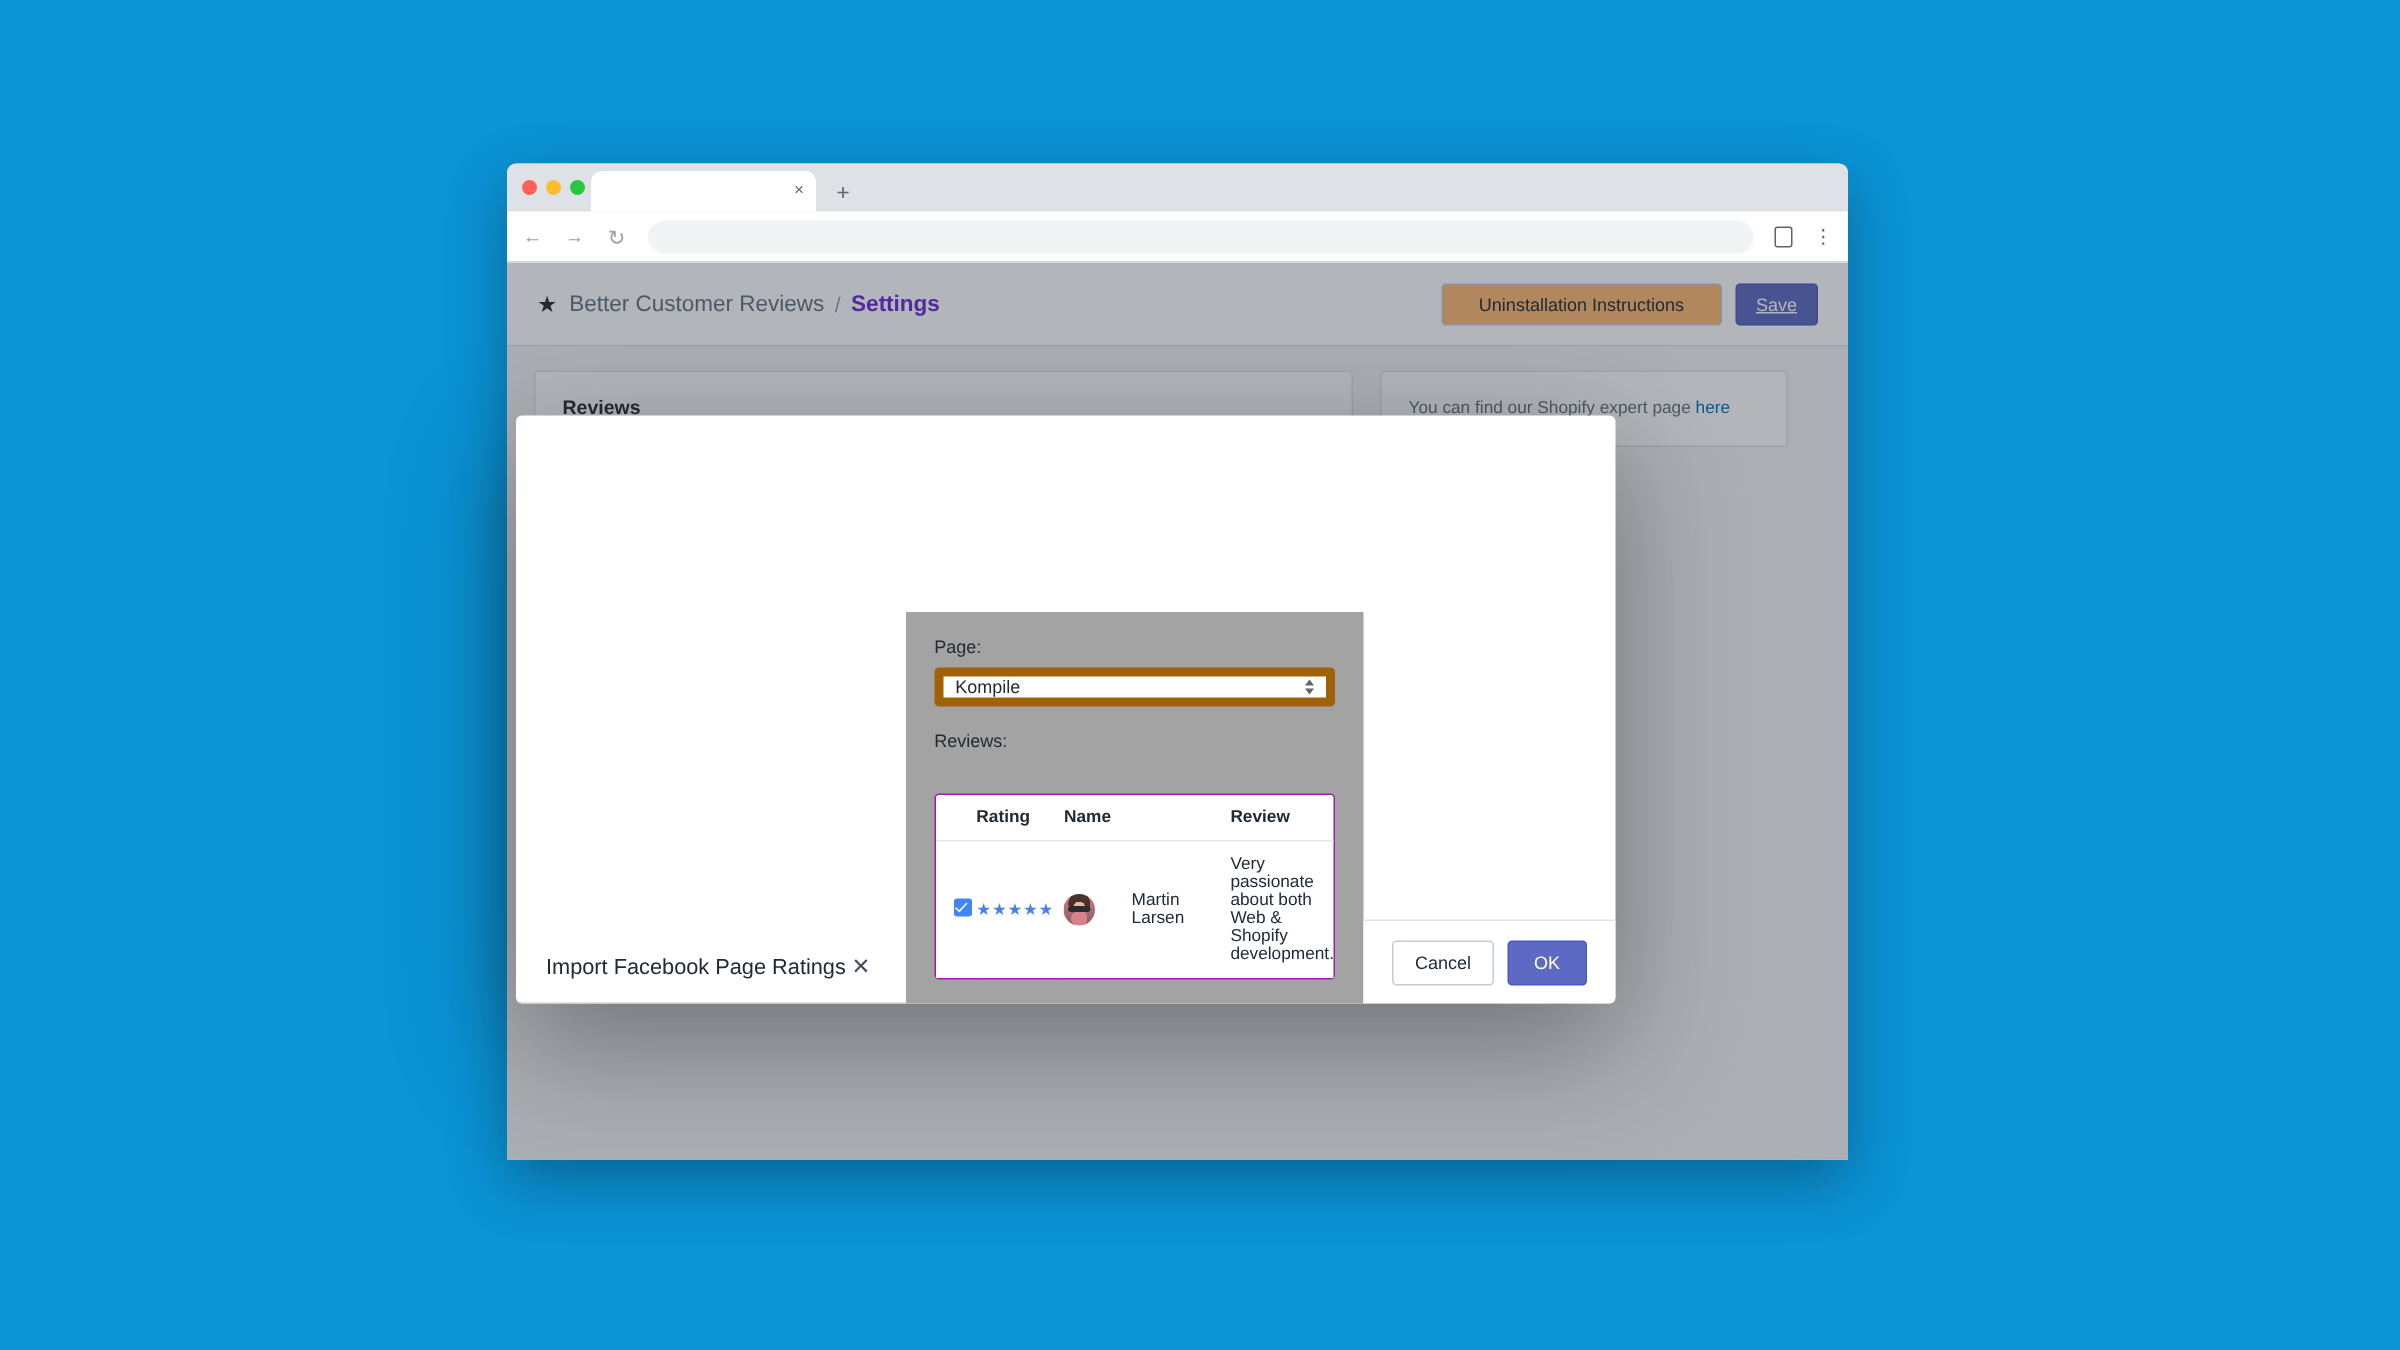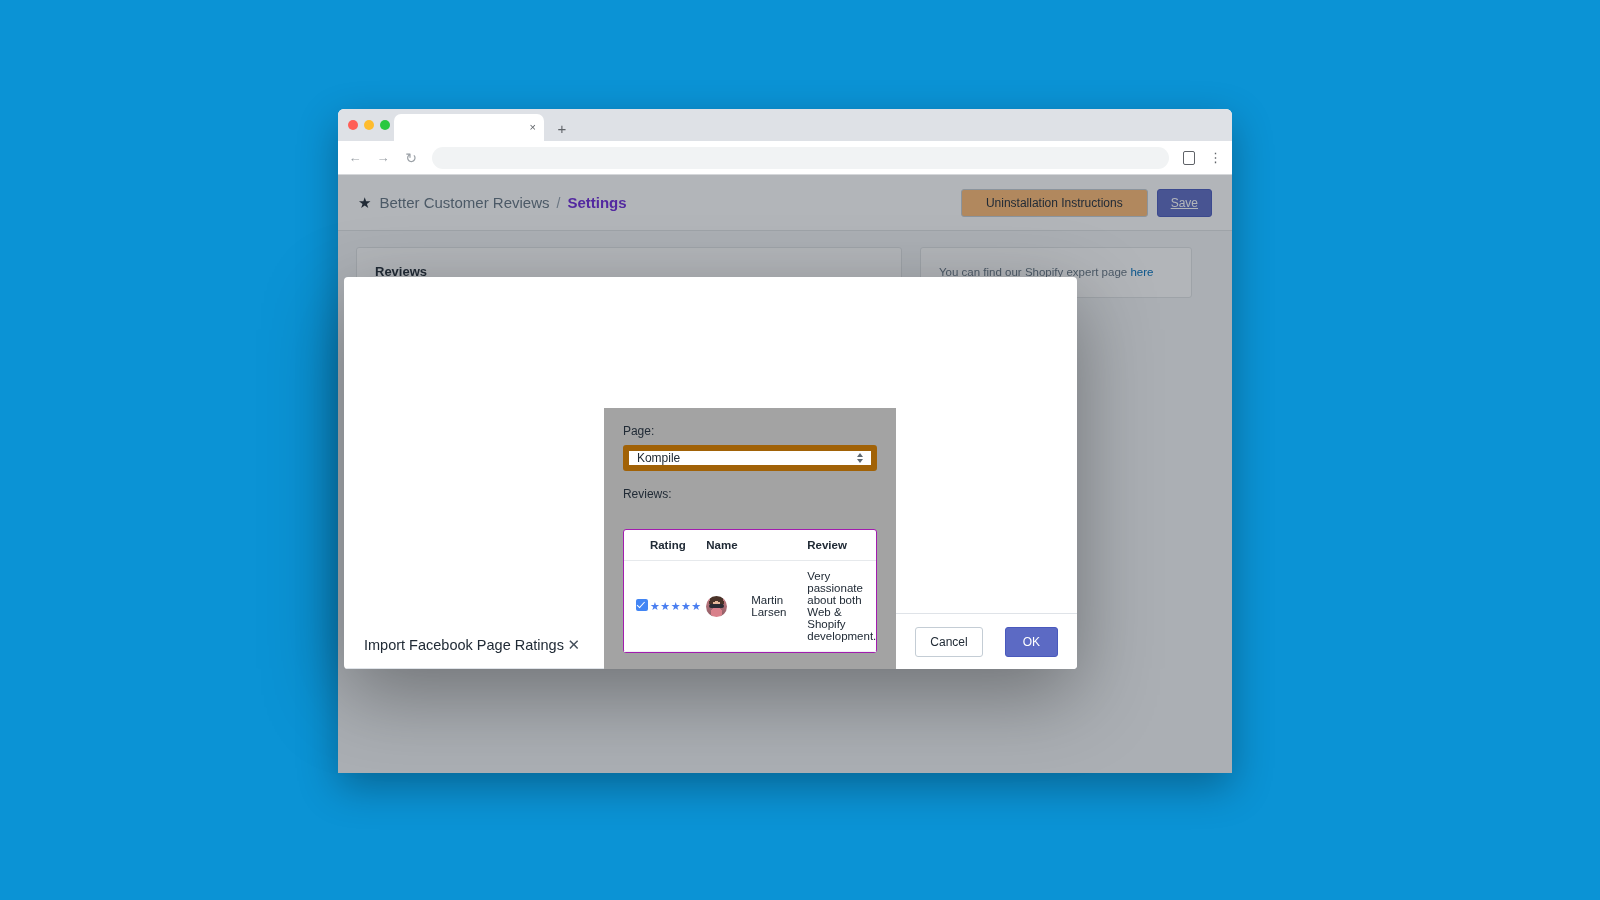--- a/index.html
+++ b/index.html
@@ -231,21 +231,21 @@
     border-top: 1px solid #dfe3e8;
     display: flex; align-items: center; justify-content: flex-end;
     gap: 9px; padding: 0 19px;
   }
   .btn-cancel {
     background: #fff; border: 1px solid #c4cdd5; border-radius: 3px;
     font-size: 12px; color: #212b36; padding: 8px 14px; line-height: 1;
   }
   .btn-ok {
     background: #5c6ac4; border: 1px solid #4959bd; border-radius: 3px;
-    font-size: 12px; color: #fff; padding: 8px 17px; line-height: 1; margin-left: 13px;
+    font-size: 12px; color: #fff; padding: 8px 17px; line-height: 1;
   }
 </style>
 </head>
 <body>
 
 <div class="browser-window">
 
   <div class="tabbar">
     <div class="traffic">
       <span class="dot red"></span>

